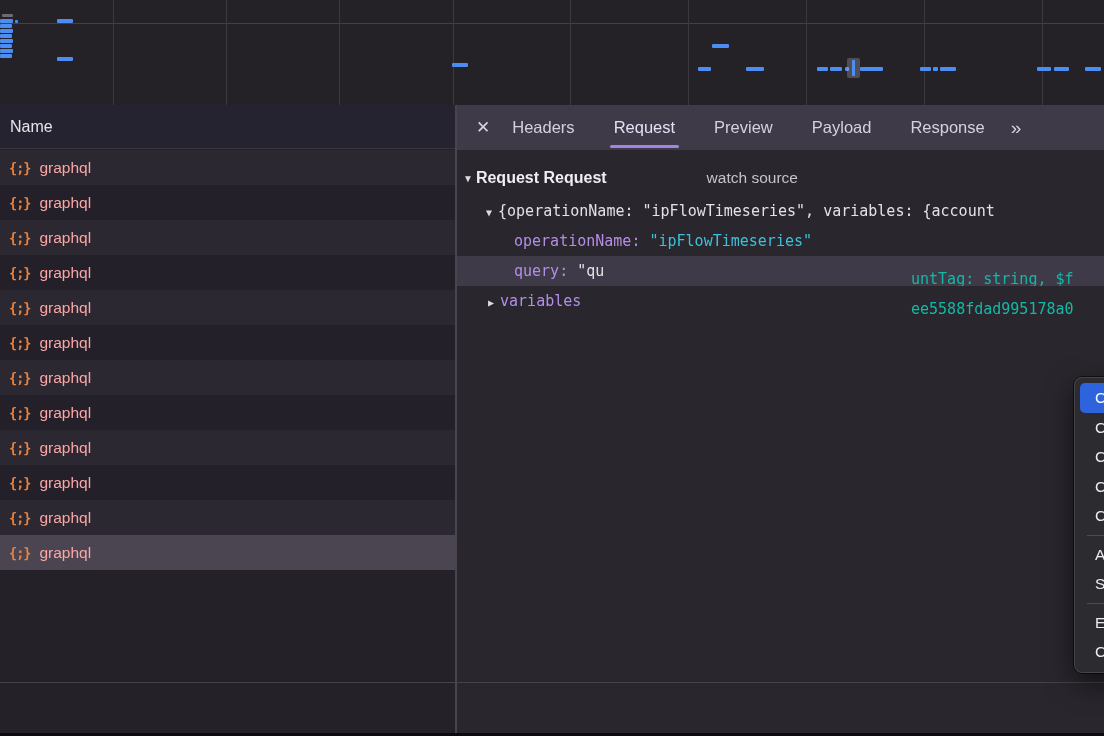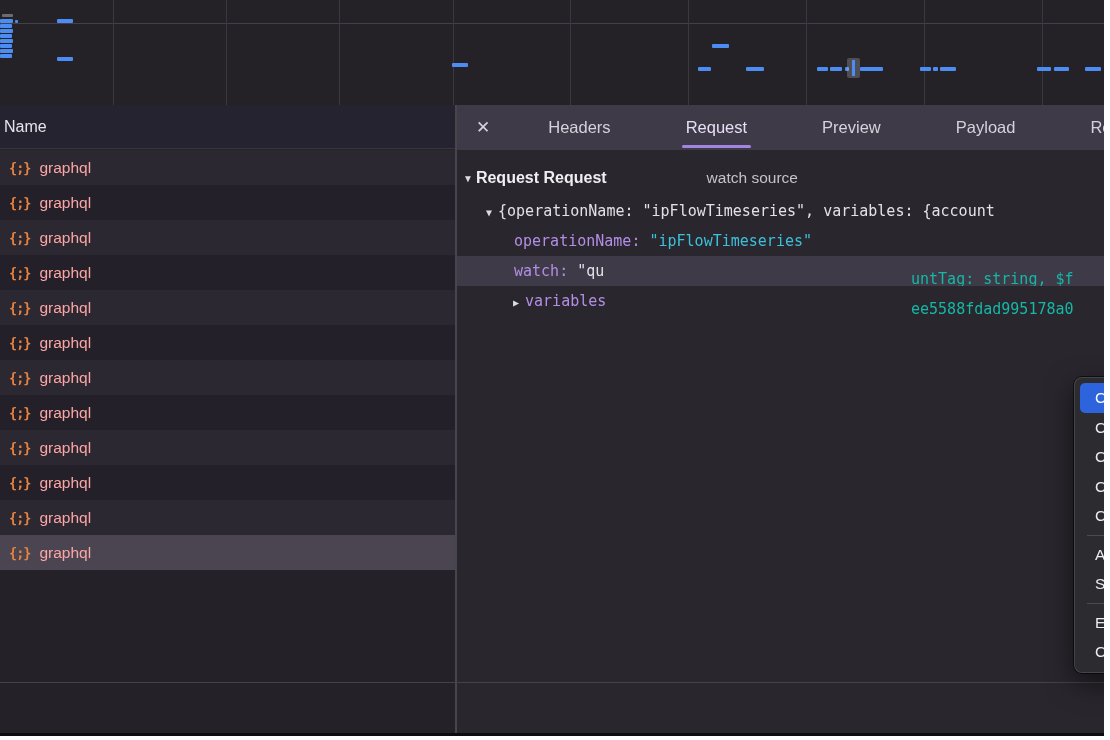--- a/index.html
+++ b/index.html
@@ -16,50 +16,50 @@
   .marker{position:absolute;background:rgba(195,195,205,0.28);border-radius:2px;}
   .marker .mbar{position:absolute;left:5px;top:2px;width:3px;height:16px;background:#4b8df2;}
 
   
   .panel-left{position:absolute;left:0;top:105px;width:455px;bottom:0;background:#242128;}
   .vdivider{position:absolute;left:455px;top:105px;width:2px;bottom:0;background:#48454d;}
   .panel-right{position:absolute;left:457px;top:105px;right:0;bottom:0;background:#29262d;}
   .hline-summary{position:absolute;left:0;top:682px;width:100%;height:1px;background:#45424a;z-index:3;}
 
   
-  .name-header{height:44px;background:#262330;border-bottom:1px solid #38353d;display:flex;align-items:center;padding-left:4px;box-sizing:border-box;}
+  .name-header{height:44px;background:#262330;border-bottom:1px solid #38353d;display:flex;align-items:center;padding-left:10px;box-sizing:border-box;}
   .name-header span{color:#e6e4e9;font-size:16px;}
   .rowlist{position:absolute;left:0;top:45px;right:0;}
   .nrow{height:35px;display:flex;align-items:center;padding-left:9px;box-sizing:border-box;cursor:default;}
   .nrow.odd{background:#2b2831;}
   .nrow.even{background:#232029;}
   .nrow.selected{background:#4a4551;}
   .braces{color:#e8823f;font-family:"DejaVu Sans Mono",monospace;font-weight:700;font-size:13.5px;margin-right:9px;letter-spacing:-1px;}
   .nrow .lbl{color:#fca5a5;font-size:15.5px;}
 
   
   .tabbar{position:relative;height:45px;background:#3e3a47;display:flex;align-items:center;}
   .closex{color:#d6d2dc;font-size:17px;margin:0 22px 0 19px;cursor:default;}
   .tabs{display:flex;height:100%;align-items:center;gap:39px;}
-  .tab{position:relative;height:100%;display:flex;align-items:center;color:#d6d2dc;font-size:16.5px;cursor:default;margin-left:36px;}
+  .tab{position:relative;height:100%;display:flex;align-items:center;color:#d6d2dc;font-size:16.5px;cursor:default;}
   .tab.active{color:#e9def9;}
   .tab.active::after{content:"";position:absolute;left:-4px;right:-4px;bottom:2px;height:3px;background:#a285e3;border-radius:2px;}
   .overflow{color:#d6d2dc;font-size:19px;margin-left:26px;letter-spacing:-2px;cursor:default;}
 
   
   .payload{position:relative;padding-top:10px;font-family:"DejaVu Sans Mono",monospace;}
   .sec-row{height:36px;display:flex;align-items:center;padding-left:6px;font-family:"Liberation Sans",sans-serif;}
   .tri{color:#dddbe2;font-size:10px;margin-right:3px;display:inline-block;}
   .sec-title{color:#f0eef2;font-size:16px;font-weight:700;}
   .viewsrc{color:#c5c2ca;font-size:15.5px;margin-left:100px;font-weight:400;}
   .trow{position:relative;height:30px;line-height:30px;white-space:nowrap;overflow:hidden;font-size:15px;color:#e3e1e7;}
   .trow .tri{font-size:10px;margin-right:6px;}
   .t-preview{padding-left:29px;}
   .t-kv{padding-left:57px;}
-  .t-vars{padding-left:56px;}
+  .t-vars{padding-left:31px;}
   .trow.selected{background:#3f3a47;}
   .key{color:#b48ee6;}
   .str{color:#3cc1da;}
   .plain{color:#e3e1e7;}
   .tail{position:absolute;left:454px;top:8px;color:#14b8a6;}
 
   
   .menu{position:absolute;left:617px;top:272px;width:293px;background:#2c2b30;border-radius:8px;
         border:1px solid rgba(255,255,255,0.12);box-shadow:0 0 0 1px rgba(0,0,0,.6),0 10px 28px rgba(0,0,0,.55);
         padding:5px 0;box-sizing:border-box;z-index:10;font-family:"Liberation Sans",sans-serif;}
@@ -195,21 +195,21 @@
 
         <div class="trow t-preview">
           <span class="tri">▼</span><span class="plain">{operationName: "ipFlowTimeseries", variables: {account</span>
         </div>
 
         <div class="trow t-kv">
           <span class="key">operationName:</span><span class="plain">&nbsp;</span><span class="str">"ipFlowTimeseries"</span>
         </div>
 
         <div class="trow t-kv selected">
-          <span class="key">watch:</span><span class="plain">&nbsp;</span><span class="plain">"qu</span>
+          <span class="key">query:</span><span class="plain">&nbsp;</span><span class="plain">"qu</span>
           <span class="tail">untTag: string, $f</span>
         </div>
 
         <div class="trow t-vars">
           <span class="tri">▶</span><span class="key">variables</span>
           <span class="tail">ee5588fdad995178a0</span>
         </div>
       </div>
 
       <div class="menu" id="menu">

